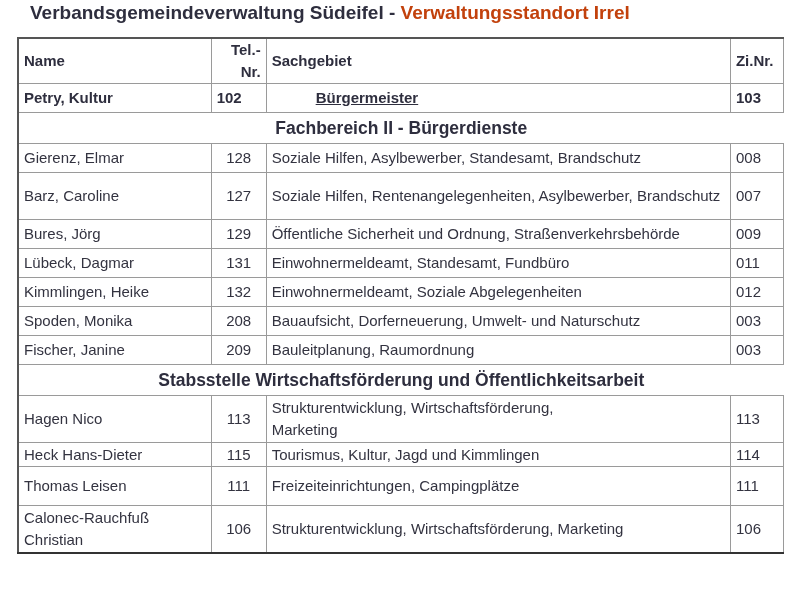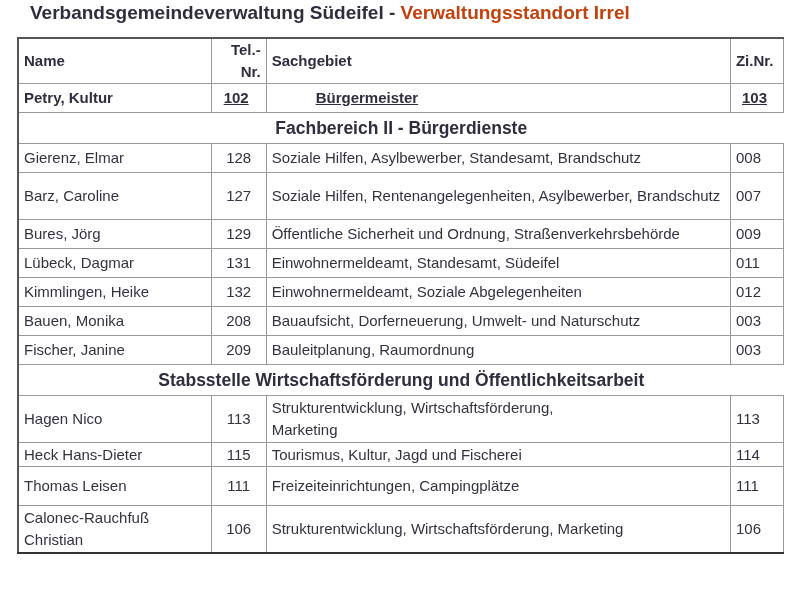--- a/index.html
+++ b/index.html
@@ -11,21 +11,21 @@
   table.staff { position: absolute; left: 17px; top: 37px; width: 767px;
                 border-collapse: collapse; font-size: 15px; }
   table.staff td, table.staff th { border: 1px solid #9a9a9a; padding: 0 5px; line-height: 22px; }
   table.staff { border-top: 2px solid #555; border-left: 2px solid #555; }
   col.c-name { width: 193px; } col.c-tel { width: 55px; } col.c-sach { width: 464px; } col.c-zi { width: 53px; }
   th { text-align: left; font-weight: bold; color: #2e2e3e; height: 27px; }
   th.tel { text-align: right; padding-right: 2px; }
   tr.head-row td { font-weight: bold; color: #2e2e3e; height: 28px; }
   td.tel { text-align: center; }
   td.zi { text-align: left; }
-  tr.head-row td.tel, tr.head-row td.zi { text-align: center; padding-right: 10px; text-decoration: underline; }
+  tr.head-row td.tel, tr.head-row td.zi { text-align: left; padding-right: 10px; }
   td.link a { color: #2e2e3e; text-decoration: underline; margin-left: 44px; }
   tr.section td { text-align: center; font-weight: bold; font-size: 17.5px; color: #2e2e3e;
                   height: 30px; border-right: none; border-left: 1px solid #9a9a9a; margin-left: 44px; }
   tr.r1 td { height: 28px; }
   tr.r2 td { height: 46px; }
   tr.r2b td { height: 38px; }
   tr.last td { border-bottom: 2px solid #333; }
 </style>
 </head>
 <body>
@@ -72,32 +72,32 @@
   </tr>
   <tr class="r1">
     <td>Bures, Jörg</td>
     <td class="tel">129</td>
     <td>Öffentliche Sicherheit und Ordnung, Straßenverkehrsbehörde</td>
     <td class="zi">009</td>
   </tr>
   <tr class="r1">
     <td>Lübeck, Dagmar</td>
     <td class="tel">131</td>
-    <td>Einwohnermeldeamt, Standesamt, Südeifel</td>
+    <td>Einwohnermeldeamt, Standesamt, Fundbüro</td>
     <td class="zi">011</td>
   </tr>
   <tr class="r1">
     <td>Kimmlingen, Heike</td>
     <td class="tel">132</td>
     <td>Einwohnermeldeamt, Soziale Abgelegenheiten</td>
     <td class="zi">012</td>
   </tr>
 
   <tr class="r1">
-    <td>Bauen, Monika</td>
+    <td>Spoden, Monika</td>
     <td class="tel">208</td>
     <td>Bauaufsicht, Dorferneuerung, Umwelt- und Naturschutz</td>
     <td class="zi">003</td>
   </tr>
   <tr class="r1">
     <td>Fischer, Janine</td>
     <td class="tel">209</td>
     <td>Bauleitplanung, Raumordnung</td>
     <td class="zi">003</td>
   </tr>
@@ -107,21 +107,21 @@
   </tr>
   <tr class="r2">
     <td>Hagen Nico</td>
     <td class="tel">113</td>
     <td style="padding-right:160px">Strukturentwicklung, Wirtschaftsförderung, Marketing</td>
     <td class="zi">113</td>
   </tr>
   <tr style="height:24px">
     <td>Heck Hans-Dieter</td>
     <td class="tel">115</td>
-    <td>Tourismus, Kultur, Jagd und Fischerei</td>
+    <td>Tourismus, Kultur, Jagd und Kimmlingen</td>
     <td class="zi">114</td>
   </tr>
   <tr class="r2b">
     <td>Thomas Leisen</td>
     <td class="tel">111</td>
     <td>Freizeiteinrichtungen, Campingplätze</td>
     <td class="zi">111</td>
   </tr>
   <tr class="r2 last">
     <td style="padding-right:40px">Calonec-Rauchfuß Christian</td>

